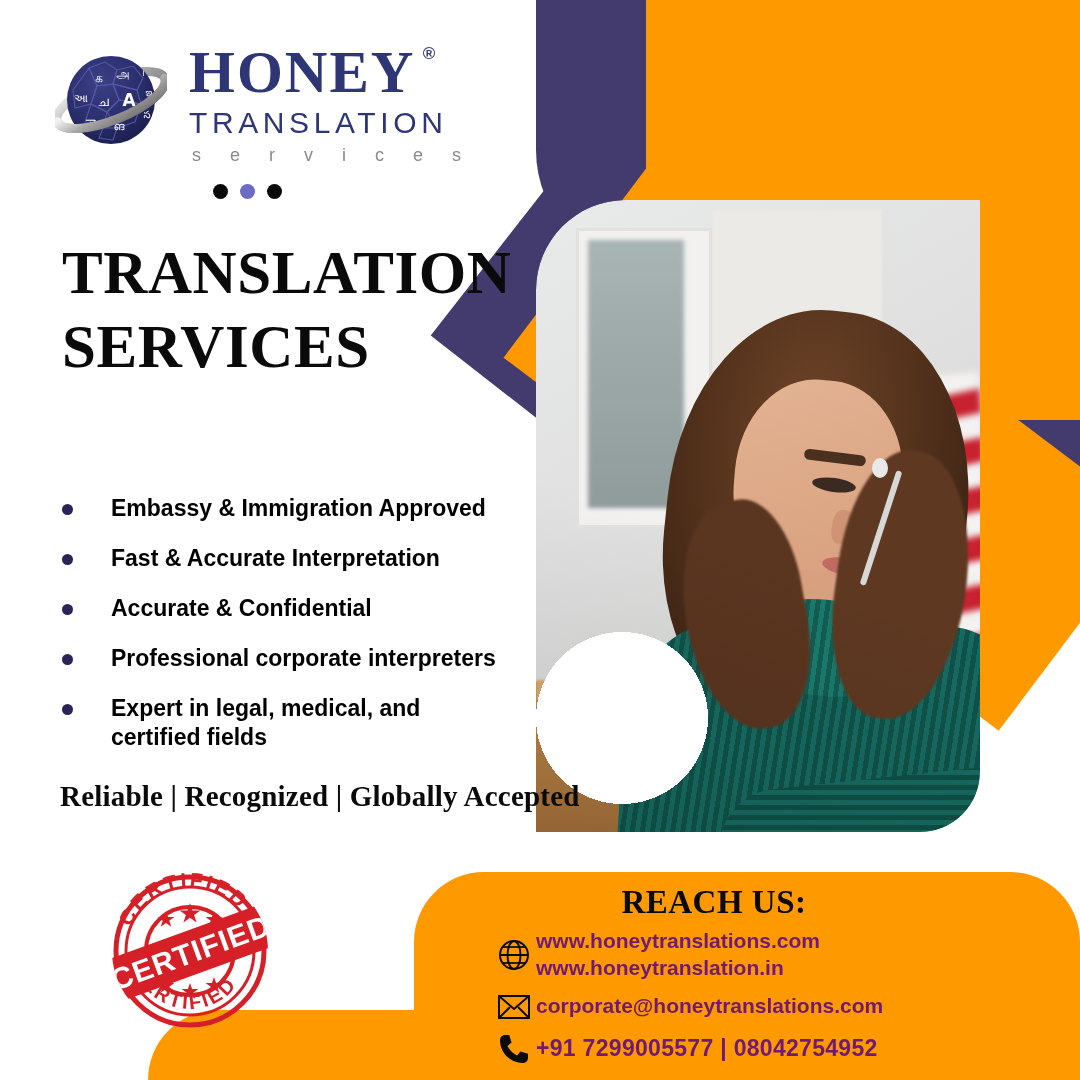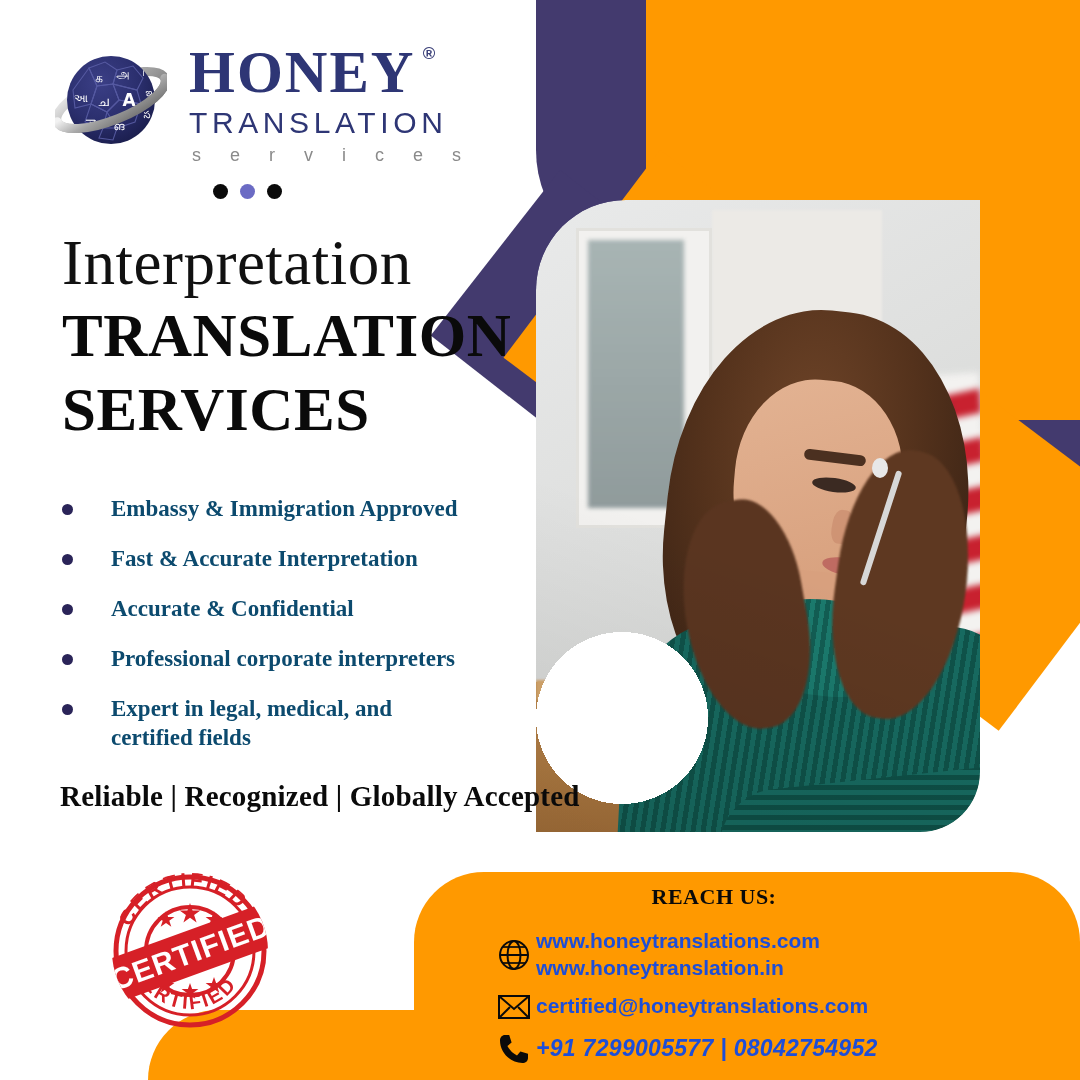--- a/index.html
+++ b/index.html
@@ -83,22 +83,22 @@
   }
 
   
   .bullets { position:absolute; left:58px; top:494px; z-index:6; width:480px; }
   .bullet-item { display:flex; align-items:flex-start; margin-bottom:20px; }
   .bullet-dot {
     width:11px; height:11px; border-radius:50%; background:var(--bulletcol);
     flex:0 0 auto; margin-top:10px; margin-left:4px;
   }
   .bullet-text {
-    margin-left:38px; font-size:23px; font-weight:700; color:#0c4a6e;
-    line-height:1.3; font-family:Liberation Serif, serif;
+    margin-left:38px; font-size:23px; font-weight:700; color:#000000;
+    line-height:1.3; font-family:Liberation Sans, sans-serif;
   }
 
   
   .tagline {
     position:absolute; left:60px; top:780px; z-index:6;
     font-family:"Liberation Serif", serif; font-weight:700;
     font-size:29px; color:#0a0a0a; letter-spacing:0.2px;
   }
 
   
@@ -188,27 +188,27 @@
     background:var(--orange); z-index:4; border-radius:70px 0 0 0;
   }
   .footer-tail-fill {
     position:absolute; left:380px; top:1010px; width:120px; height:70px;
     background:var(--orange); z-index:4;
   }
 
   .reach-head {
     position:absolute; left:414px; top:884px; width:600px; z-index:8;
     text-align:center; font-family:"Liberation Serif", serif;
-    font-weight:700; font-size:22px; color:#0a0a0a; letter-spacing:0.5px;
+    font-weight:700; font-size:33px; color:#0a0a0a; letter-spacing:0.5px;
   }
   .contact-list { position:absolute; left:492px; top:928px; z-index:8; width:580px; }
   .c-row { display:flex; align-items:center; margin-bottom:11px; }
   .c-icon { width:44px; flex:0 0 auto; display:flex; align-items:center; justify-content:center; }
-  .c-text { font-size:21px; font-weight:700; color:#1d4ed8; line-height:1.28; font-family:"Liberation Sans", sans-serif; }
-  .c-text.phone { font-size:23px; letter-spacing:0.3px;font-style:italic; }
+  .c-text { font-size:21px; font-weight:700; color:#701a75; line-height:1.28; font-family:"Liberation Sans", sans-serif; }
+  .c-text.phone { font-size:23px; letter-spacing:0.3px; }
 </style>
 </head>
 <body>
 
 <div id="poster">
 
   <div class="shape-purple-top"></div>
   <div class="shape-purple-diag"></div>
   <div class="shape-purple-right"></div>
   <div class="shape-orange-top"></div>
@@ -310,21 +310,20 @@
       </div>
     </div>
     <div class="dots">
       <span class="dot" style="background:#0A0A0A"></span>
       <span class="dot" style="background:#6B6BC4"></span>
       <span class="dot" style="background:#0A0A0A"></span>
     </div>
   </div>
 
   <div class="headline">
-    <div class="h-script">Interpretation</div>
     <div class="h-bold">TRANSLATION</div>
     <div class="h-bold">SERVICES</div>
   </div>
 
   <div class="bullets">
     <div class="bullet-item">
       <span class="bullet-dot"></span>
       <span class="bullet-text">Embassy &amp; Immigration Approved</span>
     </div>
     <div class="bullet-item">
@@ -408,21 +407,21 @@
 
     <div class="c-row">
       <span class="c-icon">
         <svg width="34" height="28" viewBox="0 0 34 28" aria-hidden="true">
           <rect x="2" y="3" width="30" height="22" fill="none" stroke="#0a0a0a" stroke-width="2"></rect>
           <polyline points="2,3 17,16 32,3" fill="none" stroke="#0a0a0a" stroke-width="2"></polyline>
           <line x1="2" y1="25" x2="13" y2="14" stroke="#0a0a0a" stroke-width="2"></line>
           <line x1="32" y1="25" x2="21" y2="14" stroke="#0a0a0a" stroke-width="2"></line>
         </svg>
       </span>
-      <span class="c-text">certified@honeytranslations.com</span>
+      <span class="c-text">corporate@honeytranslations.com</span>
     </div>
 
     <div class="c-row">
       <span class="c-icon">
         <svg width="34" height="34" viewBox="0 0 34 34" aria-hidden="true">
           <path d="M8 3c-3 0-5 2.4-5 5.6 0 12 10.4 22.4 22.4 22.4 3.2 0 5.6-2 5.6-5v-4.2l-7.6-2.4-3.4 4.2c-4.2-2.2-7.4-5.4-9.6-9.6l4.2-3.4L12.2 3Z" fill="#0a0a0a"></path>
         </svg>
       </span>
       <span class="c-text phone">+91 7299005577  |  08042754952</span>
     </div>

